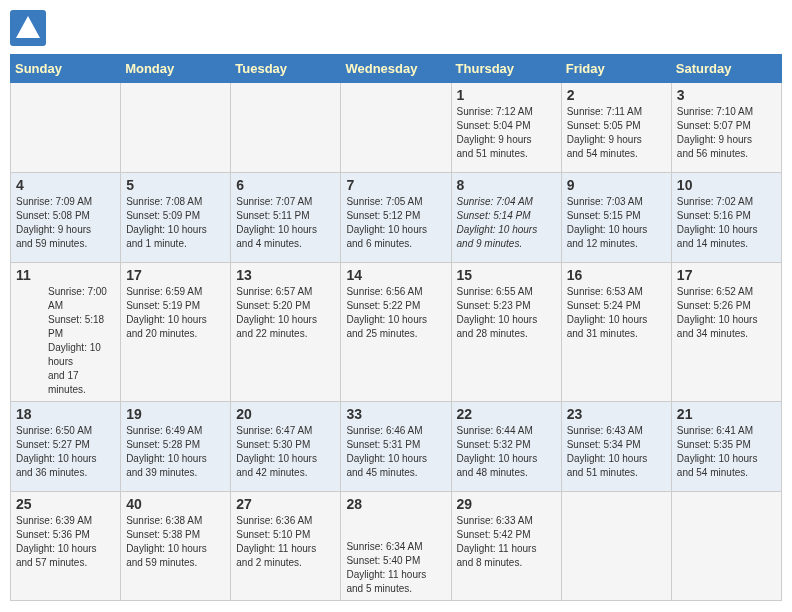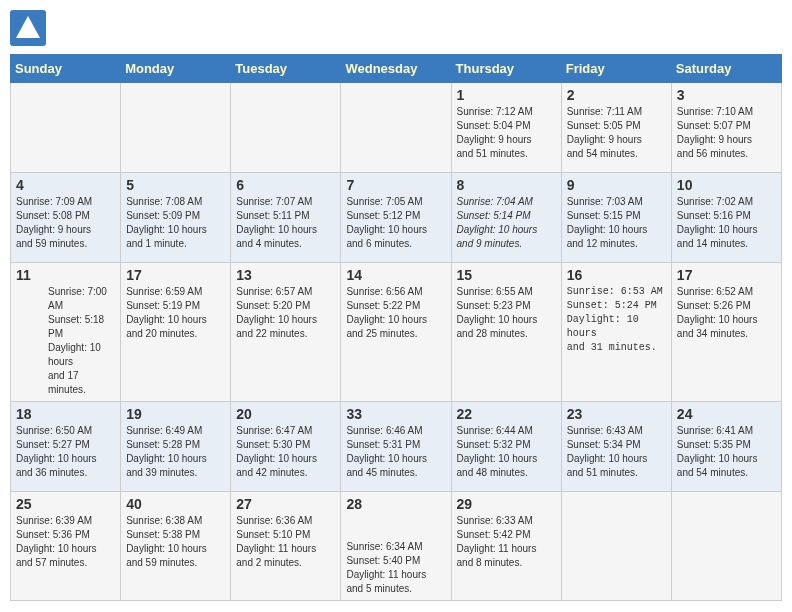--- a/index.html
+++ b/index.html
@@ -228,21 +228,21 @@
         </td>
         <td>
           <div class="day-number">15</div>
           <div class="day-detail" style="white-space: pre-line;">Sunrise: 6:55 AM
 Sunset: 5:23 PM
 Daylight: 10 hours
 and 28 minutes.</div>
         </td>
         <td>
           <div class="day-number">16</div>
-          <div class="day-detail" style="white-space: pre-line; font-family: Liberation Mono, monospace;">Sunrise: 6:53 AM
+          <div class="day-detail" style="white-space: pre-line;">Sunrise: 6:53 AM
 Sunset: 5:24 PM
 Daylight: 10 hours
 and 31 minutes.</div>
         </td>
         <td>
           <div class="day-number">17</div>
           <div class="day-detail" style="white-space: pre-line;">Sunrise: 6:52 AM
 Sunset: 5:26 PM
 Daylight: 10 hours
 and 34 minutes.</div>
@@ -285,21 +285,21 @@
 and 48 minutes.</div>
         </td>
         <td>
           <div class="day-number">23</div>
           <div class="day-detail" style="white-space: pre-line;">Sunrise: 6:43 AM
 Sunset: 5:34 PM
 Daylight: 10 hours
 and 51 minutes.</div>
         </td>
         <td>
-          <div class="day-number">24</div>
+          <div class="day-number">21</div>
           <div class="day-detail" style="white-space: pre-line;">Sunrise: 6:41 AM
 Sunset: 5:35 PM
 Daylight: 10 hours
 and 54 minutes.</div>
         </td>
       </tr>
       <tr>
         <td>
           <div class="day-number">25</div>
           <div class="day-detail" style="white-space: pre-line;">Sunrise: 6:39 AM

